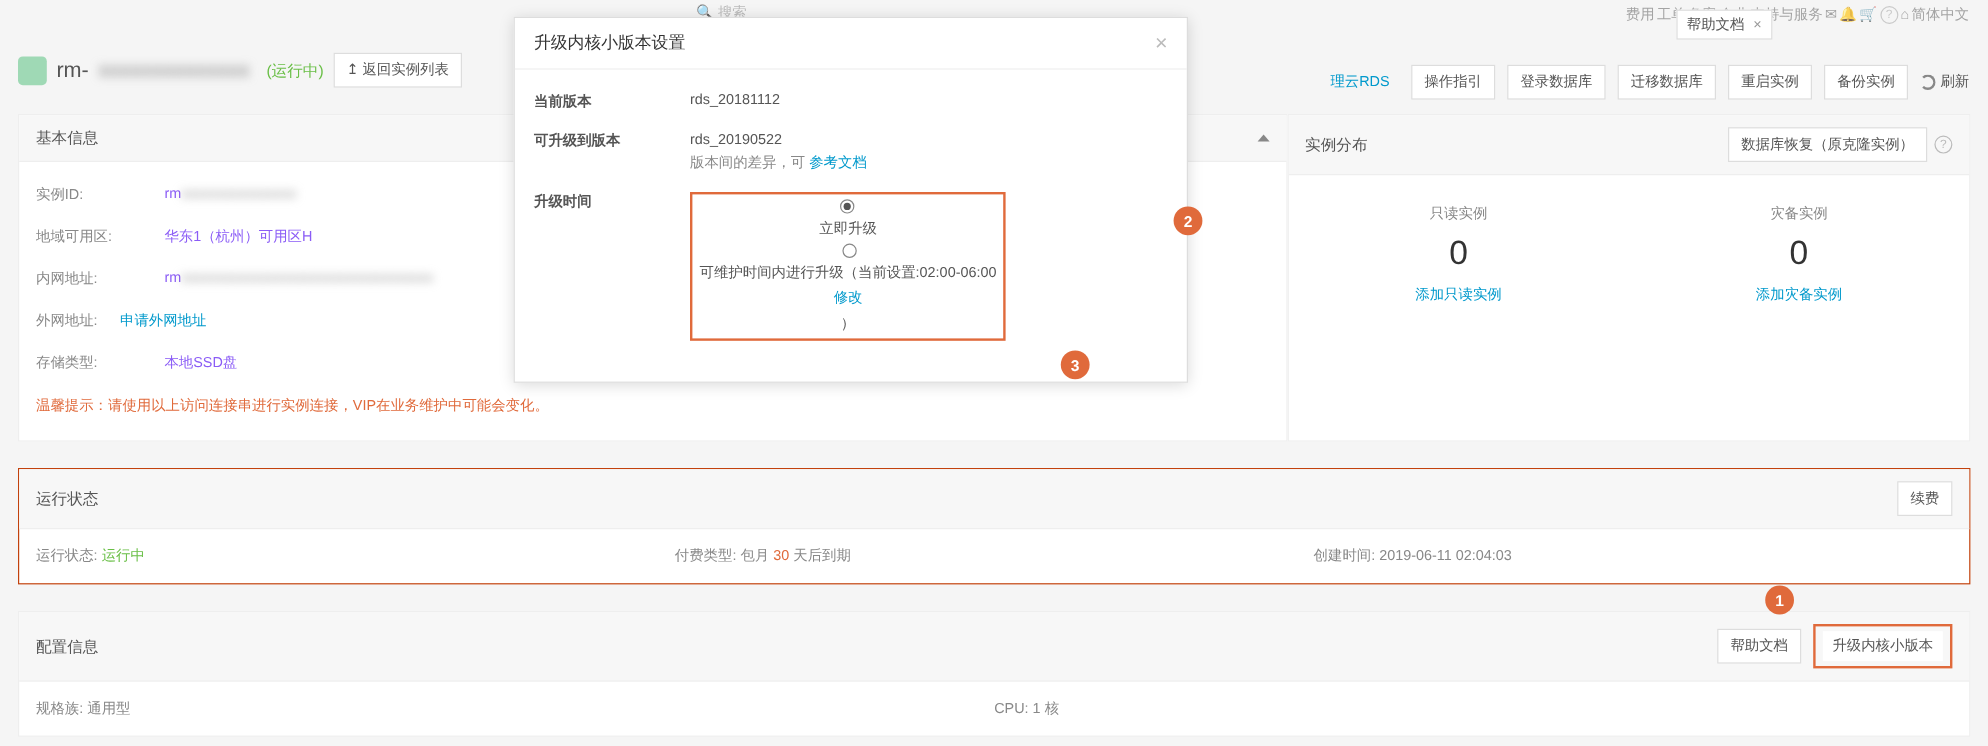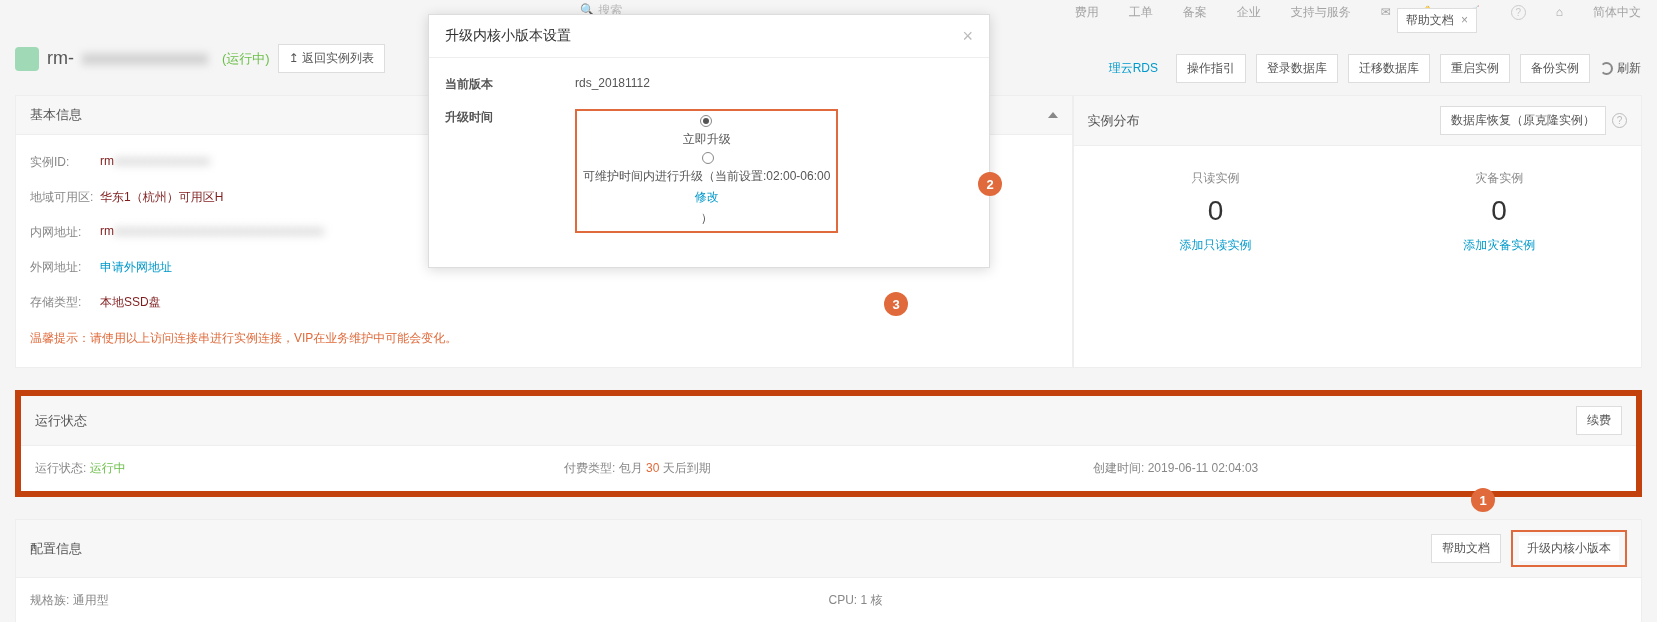--- a/index.html
+++ b/index.html
@@ -12,21 +12,21 @@
     height: 622px;
     position: relative;
     overflow: hidden;
   }
   .topnav {
     height: 24px;
     background: transparent;
     display: flex;
     justify-content: flex-end;
     align-items: center;
-    gap: 30px;
+    gap: 2px;
     padding: 0 16px;
     color: #888;
     font-size: 12px;
     opacity: 0.75;
   }
   .topnav span { cursor: default; }
   .search-box {
     position: absolute;
     left: 580px;
     top: 2px;
@@ -97,32 +97,32 @@
     justify-content: space-between;
     align-items: center;
     color: #555;
     font-size: 13px;
   }
   .panel-body { padding: 10px 14px; color:#888; }
   .basic { flex: 1 1 65%; }
   .dist { flex: 1 1 35%; }
   .kv { display: flex; padding: 9px 0; color:#888; font-size:12px;}
   .kv .k { width: 70px; color:#888;}
-  .kv .v { color:#7f1d1d;}
+  .kv .v { color:#8b5cf6;margin-left:37px;}
   .kv .blur { filter: blur(4px); color:#999;}
   .warn { color: #e06a3b; font-size:12px; padding: 10px 0;}
   .dist-body { display:flex; justify-content: space-around; padding: 24px 0 34px 0;}
   .dist-col { text-align:center; }
   .dist-col .lbl { color:#888; font-size:12px; margin-bottom:8px;}
   .dist-col .num { font-size:28px; color:#333; margin-bottom:10px;}
   .dist-col .add { color:#09c; font-size:12px; cursor:pointer;}
   .runstatus {
     margin-top: 22px;
     background:#fff;
-    border:6px solid #c2410c;
+    border:1px solid #c2410c;
   }
   .runstatus .body { display:flex; padding: 14px; color:#888;}
   .runstatus .body > div { flex:1; }
   .configinfo { margin-top: 22px; background:#fff; border:1px solid #eee;}
   .configinfo .body { display:flex; padding: 14px; color:#888;}
   .configinfo .body > div { flex:1; }
   .config-actions { display:flex; gap:10px; align-items:center;}
   .highlight-box { border: 2px solid #e06a3b; padding:4px 6px;}
   .callout {
     width: 24px; height: 24px;
@@ -342,20 +342,30 @@
   <div class="modal-head">
     <span>升级内核小版本设置</span>
     <span class="close">×</span>
   </div>
   <div class="modal-body">
     <div class="mrow">
       <div class="mk">当前版本</div>
       <div class="mv">rds_20181112</div>
     </div>
     <div class="mrow">
+      <div class="mk">可升级到版本</div>
+      <div class="mv">
+        <div>rds_20190522</div>
+        <div class="sub">
+          <span>版本间的差异，可</span>
+          <a class="inline">参考文档</a>
+        </div>
+      </div>
+    </div>
+    <div class="mrow">
       <div class="mk">升级时间</div>
       <div class="mv">
         <span class="radio-wrap">
           <span class="radio checked"></span>
           <span>立即升级</span>
           <span class="radio" style="margin-left:4px;"></span>
           <span>可维护时间内进行升级（当前设置:02:00-06:00</span>
           <a class="inline">修改</a>
           <span>）</span>
         </span>

